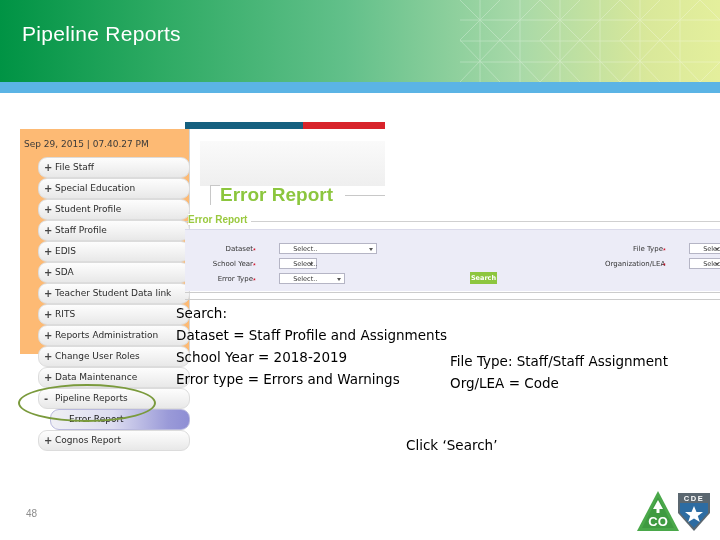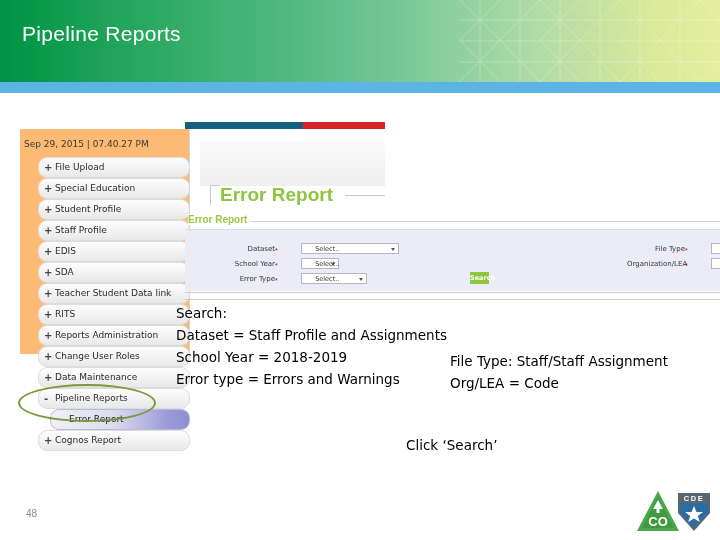--- a/index.html
+++ b/index.html
@@ -193,21 +193,20 @@
     border-top: 1px solid #dadaea;
   }
   .f-row { position: absolute; white-space: nowrap; }
   .f-label {
     display: inline-block;
     text-align: right;
     font-size: 7px;
     color: #333;
     vertical-align: middle;
     font-family: "DejaVu Sans", sans-serif;
-    margin-left: 22px;
   }
   .f-star { color: #d0021b; font-size: 7px; }
   .f-select {
     display: inline-block;
     vertical-align: middle;
     height: 11px;
     background: #ffffff;
     border: 1px solid #b5b5c5;
     font-size: 6.5px;
     color: #333;
@@ -222,21 +221,21 @@
     right: 3px; top: 4px;
     width: 0; height: 0;
     border-left: 2.5px solid transparent;
     border-right: 2.5px solid transparent;
     border-top: 3px solid #555;
   }
 
   .search-btn {
     position: absolute;
     left: 285px; top: 42px;
-    width: 19px; height: 12px;
+    width: 27px; height: 12px;
     background: #8dc63f;
     color: #ffffff;
     font-size: 6.5px;
     line-height: 12px;
     text-align: center;
     font-weight: bold;
     font-family: "DejaVu Sans", sans-serif;
   }
 
   .panel-bottom-line {
@@ -314,21 +313,21 @@
 
   <div class="shot-topbar"></div>
   <div class="shot-topbar-red"></div>
 
   <div class="nav-panel">
     <div class="nav-timestamp">Sep 29, 2015 | 07.40.27 PM</div>
     <div class="nav-list">
 
       <div class="nav-item">
         <span class="pm">+</span>
-        <span>File Upload</span>
+        <span>File Staff</span>
       </div>
       <div class="nav-item">
         <span class="pm">+</span>
         <span>Special Education</span>
       </div>
       <div class="nav-item">
         <span class="pm">+</span>
         <span>Student Profile</span>
       </div>
       <div class="nav-item">

